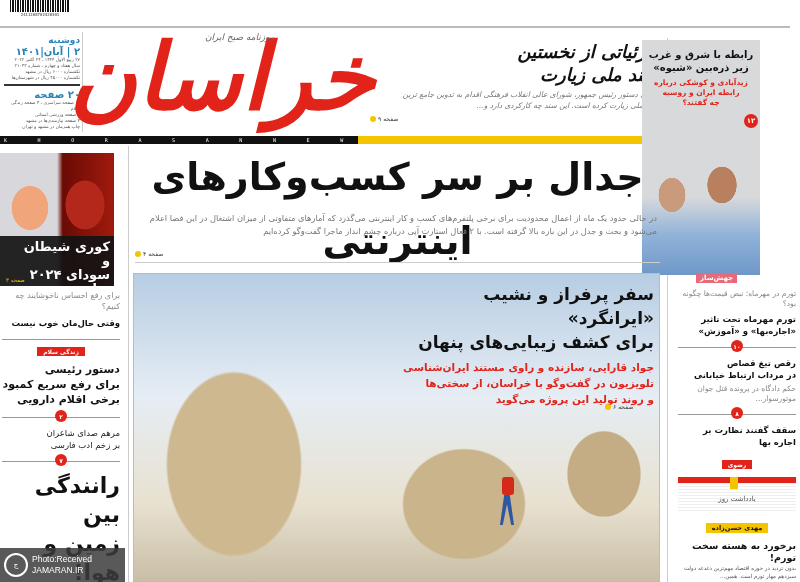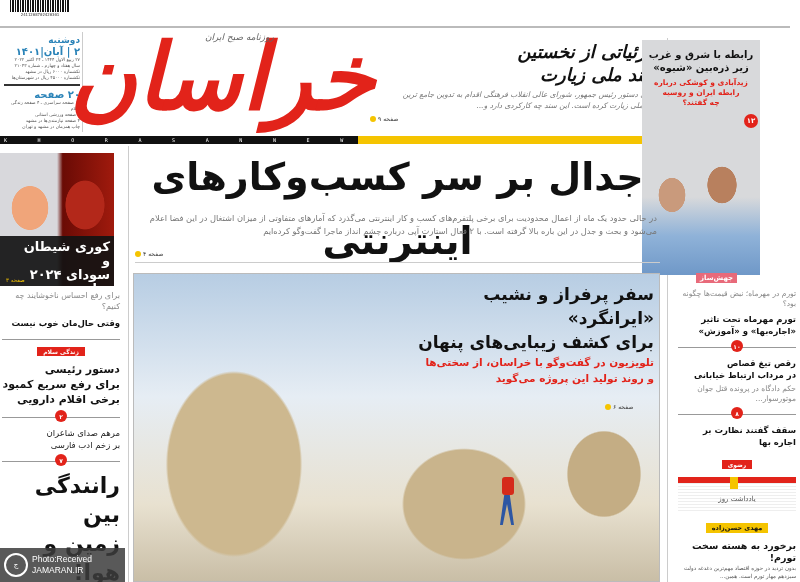--- a/index.html
+++ b/index.html
@@ -207,20 +207,21 @@
 
 <div class="abs photo-main">
   <div class="hiker">
     <div class="pack"></div>
     <div class="legs"></div>
   </div>
 </div>
 <div class="abs travel">
   <div class="h">سفر پرفراز و نشیب «ایرانگرد»</div>
   <div class="h">برای کشف زیبایی‌های پنهان</div>
+  <div class="r">جواد قارایی، سازنده و راوی مستند ایران‌شناسی</div>
   <div class="r" style="margin-top:0">تلویزیون در گفت‌وگو با خراسان، از سختی‌ها</div>
   <div class="r" style="margin-top:0">و روند تولید این پروژه می‌گوید</div>
 </div>
 <div class="abs pageref travel-ref">
   <span>صفحه ۶</span>
   <span class="dot"></span>
 </div>
 
 <div class="abs lphoto">
   <div class="cap">

